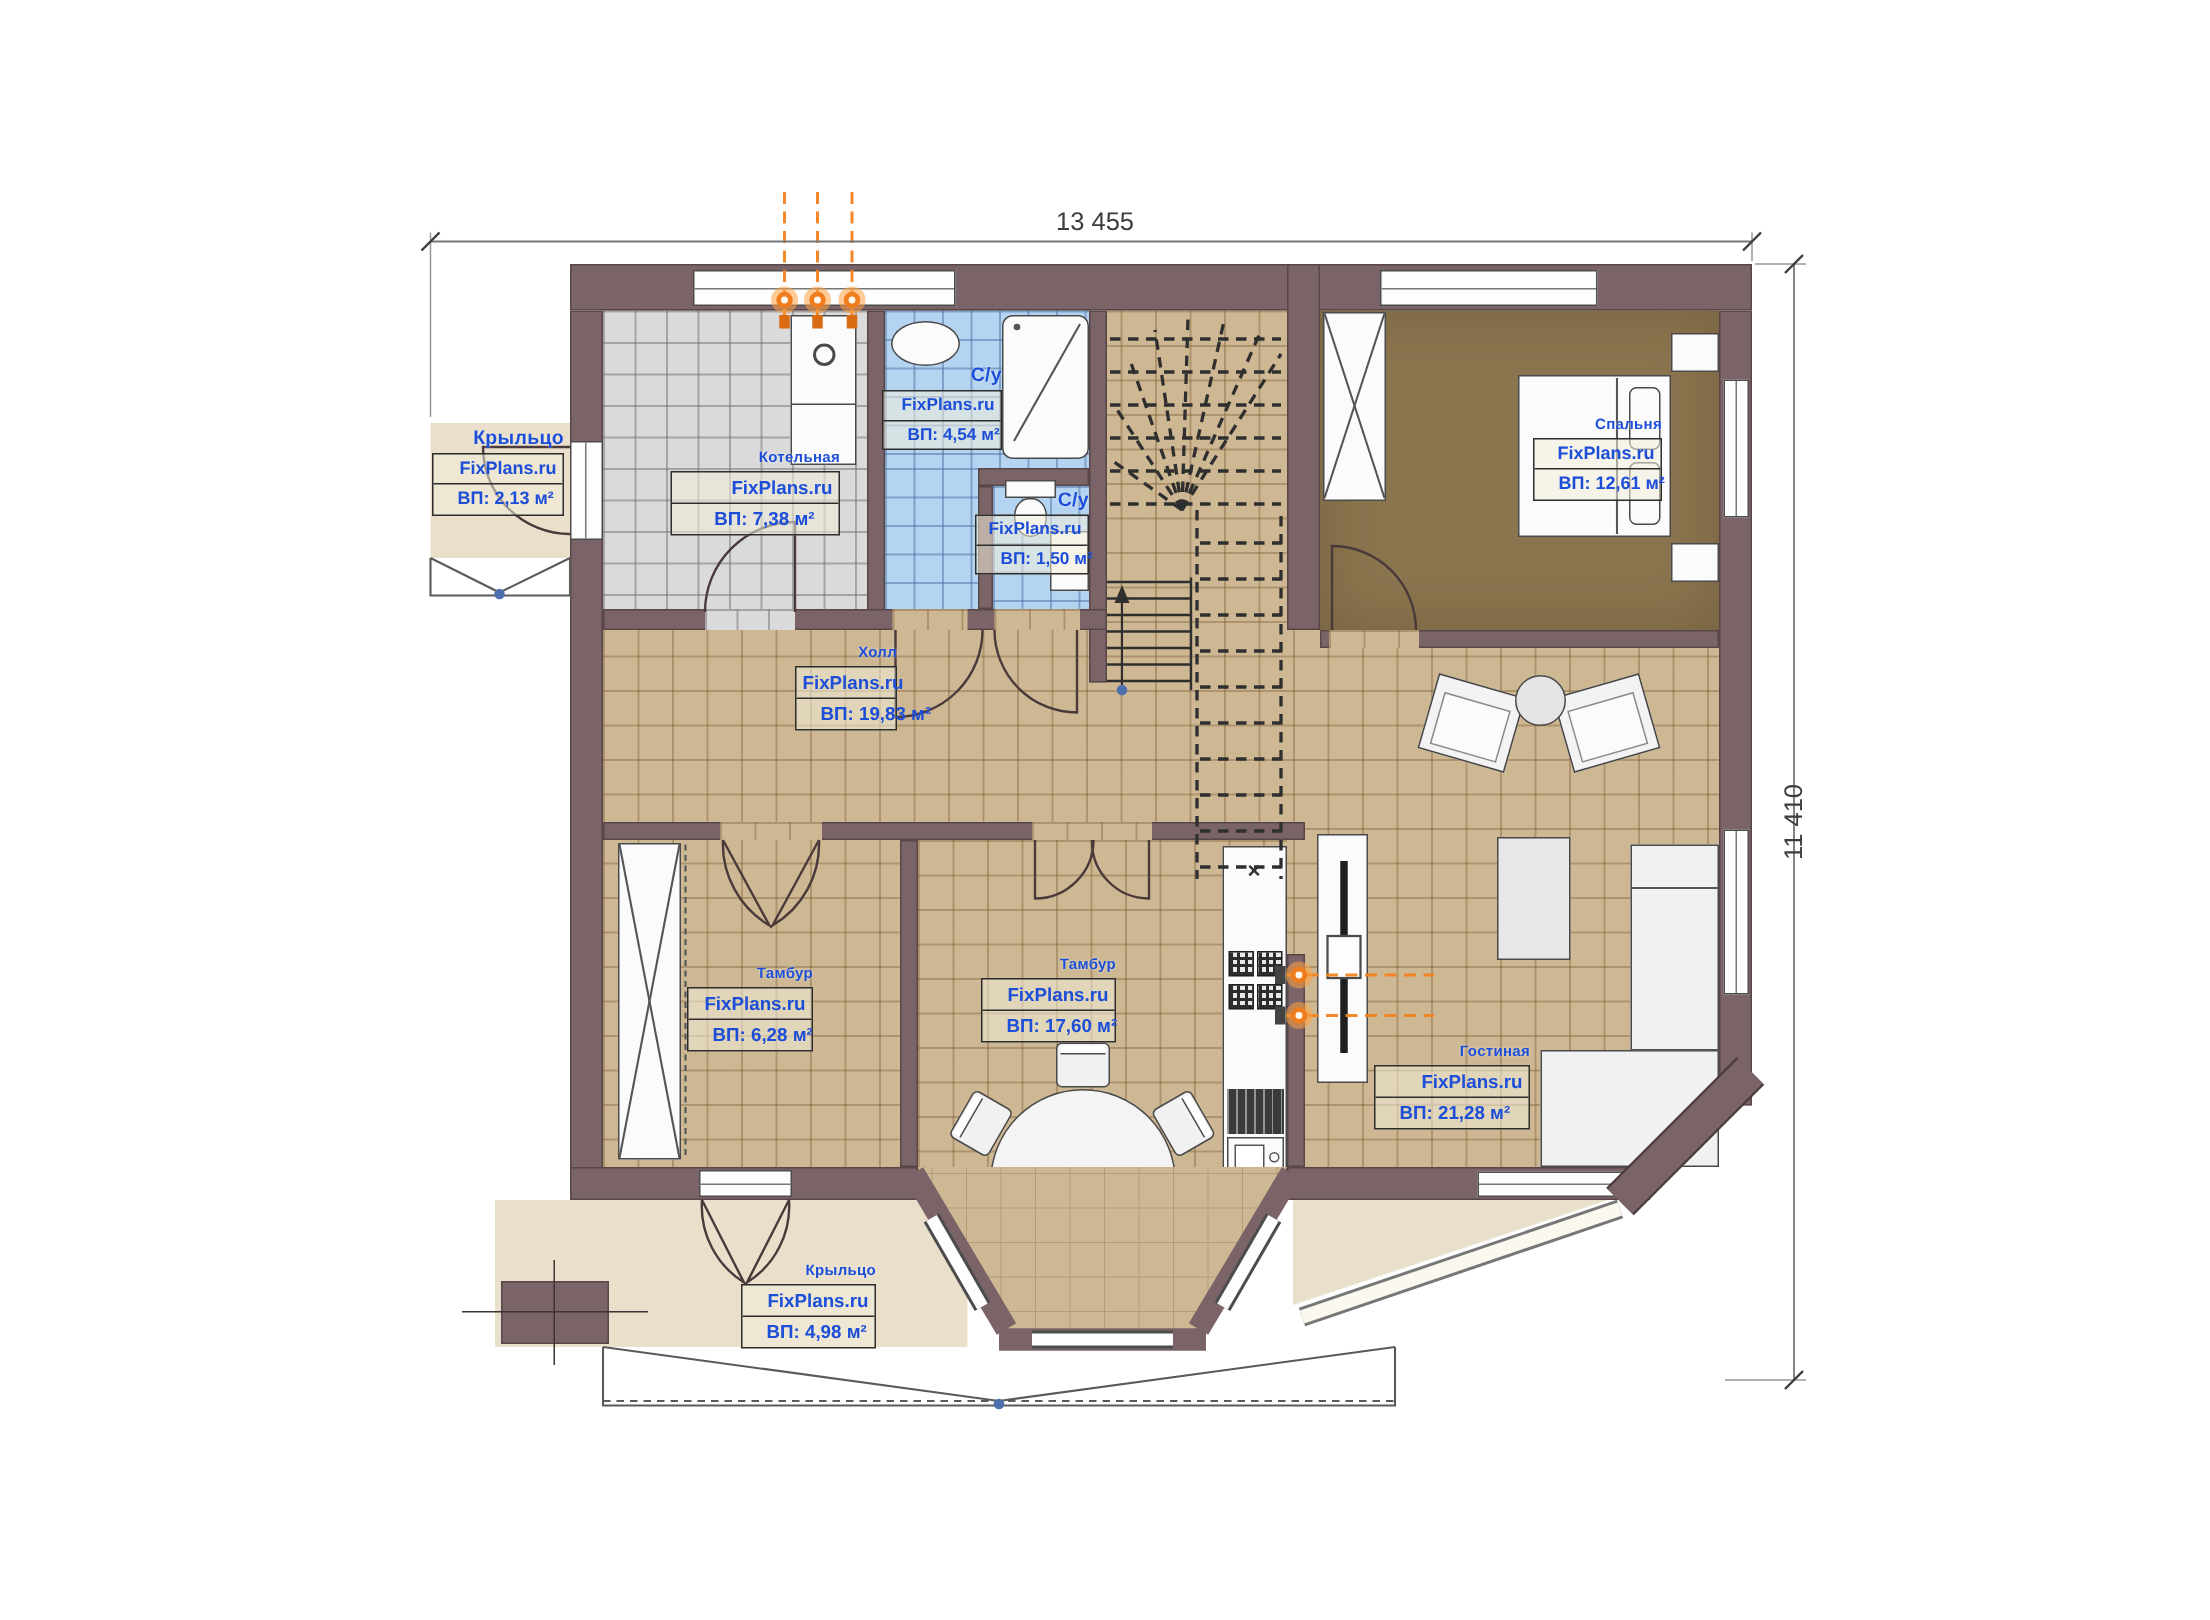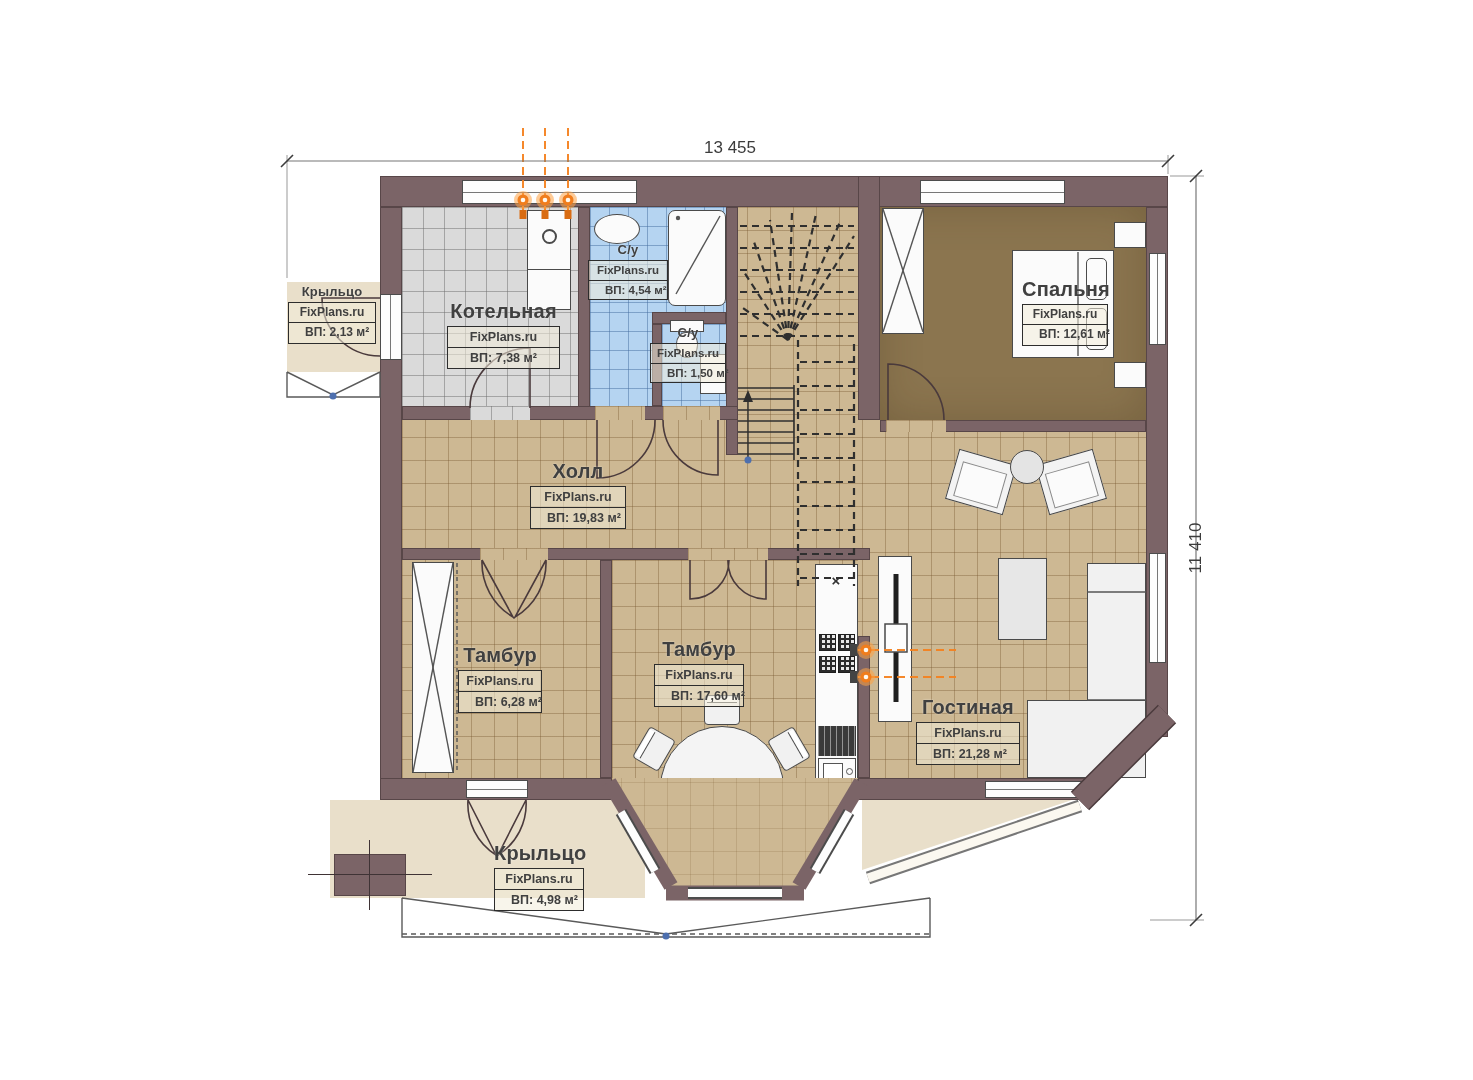--- a/index.html
+++ b/index.html
@@ -23,22 +23,22 @@
   .window.v::before { content:""; position:absolute; top:0; bottom:0; left:46%; border-left:1.2px solid #777; }
   .furn { position:absolute; background:#fbfbfb; border:1.6px solid #4a4a4a; z-index:5; }
   .soft  { background:#f1f1f1; }
   .chair { position:absolute; width:36px; height:30px; background:#f1f1f1; border:1.6px solid #4a4a4a; border-radius:4px; z-index:5; }
   .chair::after { content:""; position:absolute; left:2px; right:2px; top:1px; height:5px; background:#fff; border-bottom:1.3px solid #4a4a4a; }
   .armchair { position:absolute; width:60px; height:52px; background:#f3f3f3; border:1.7px solid #444; z-index:5; }
   .armchair::after { content:""; position:absolute; left:6px; right:6px; top:10px; bottom:4px; border:1.2px solid #8a8a8a; background:#fbfbfb; }
   .burner { position:absolute; width:17px; height:17px; border:1.5px solid #1e1e1e; z-index:6;
     background-image:repeating-linear-gradient(0deg,#2c2c2c 0 2px, transparent 2px 5px),repeating-linear-gradient(90deg,#2c2c2c 0 2px, transparent 2px 5px);
     background-color:#e8e8e8; }
-  .room-label { position:absolute; text-align:center; color:#404040; z-index:30; }
-  .room-name { font-size:20px; font-weight:700; margin-bottom:3px; letter-spacing:.2px; text-shadow:0 0 2px rgba(255,255,255,.6); }
+  .room-label { position:absolute; text-align:right; color:#1d4ed8; z-index:30; }
+  .room-name { font-size:10px; font-weight:700; margin-bottom:3px; letter-spacing:.2px; text-shadow:0 0 2px rgba(255,255,255,.6); }
   .room-name.small { font-size:13px; }
   .label-box { border:1.7px solid #2d2d2d; background:rgba(243,236,219,.55); font-size:12.5px; font-weight:700; line-height:1.45; }
   .label-box .brand { padding:1px 4px; border-bottom:1.7px solid #2d2d2d; white-space:nowrap; }
   .label-box .area { padding:1px 16px; white-space:nowrap; }
   .dim { position:absolute; color:#3c3c3c; font-size:17px; text-align:center; z-index:25; }
   .cross-mark { position:absolute; z-index:6; font-size:15px; font-weight:700; color:#333; text-align:center; }
   svg.lines { position:absolute; left:0; top:0; z-index:10; }
   .darkbox { position:absolute; background:#3a3a3a; z-index:6;
     background-image:repeating-linear-gradient(90deg, rgba(255,255,255,.45) 0 1px, transparent 1px 6px); }
 </style>
@@ -341,21 +341,21 @@
   </div>
 
   <div class="room-label" style="left:1022px;top:278px;width:86px;">
     <div class="room-name">Спальня</div>
     <div class="label-box" style="font-size:12px;">
       <div class="brand">FixPlans.ru</div>
       <div class="area">ВП: 12,61 м²</div>
     </div>
   </div>
 
-  <div class="room-label" style="left:530px;top:460px;width:96px;">
+  <div class="room-label" style="left:530px;top:430px;width:68px;">
     <div class="room-name">Холл</div>
     <div class="label-box">
       <div class="brand">FixPlans.ru</div>
       <div class="area">ВП: 19,83 м²</div>
     </div>
   </div>
 
   <div class="room-label" style="left:458px;top:644px;width:84px;">
     <div class="room-name">Тамбур</div>
     <div class="label-box">

